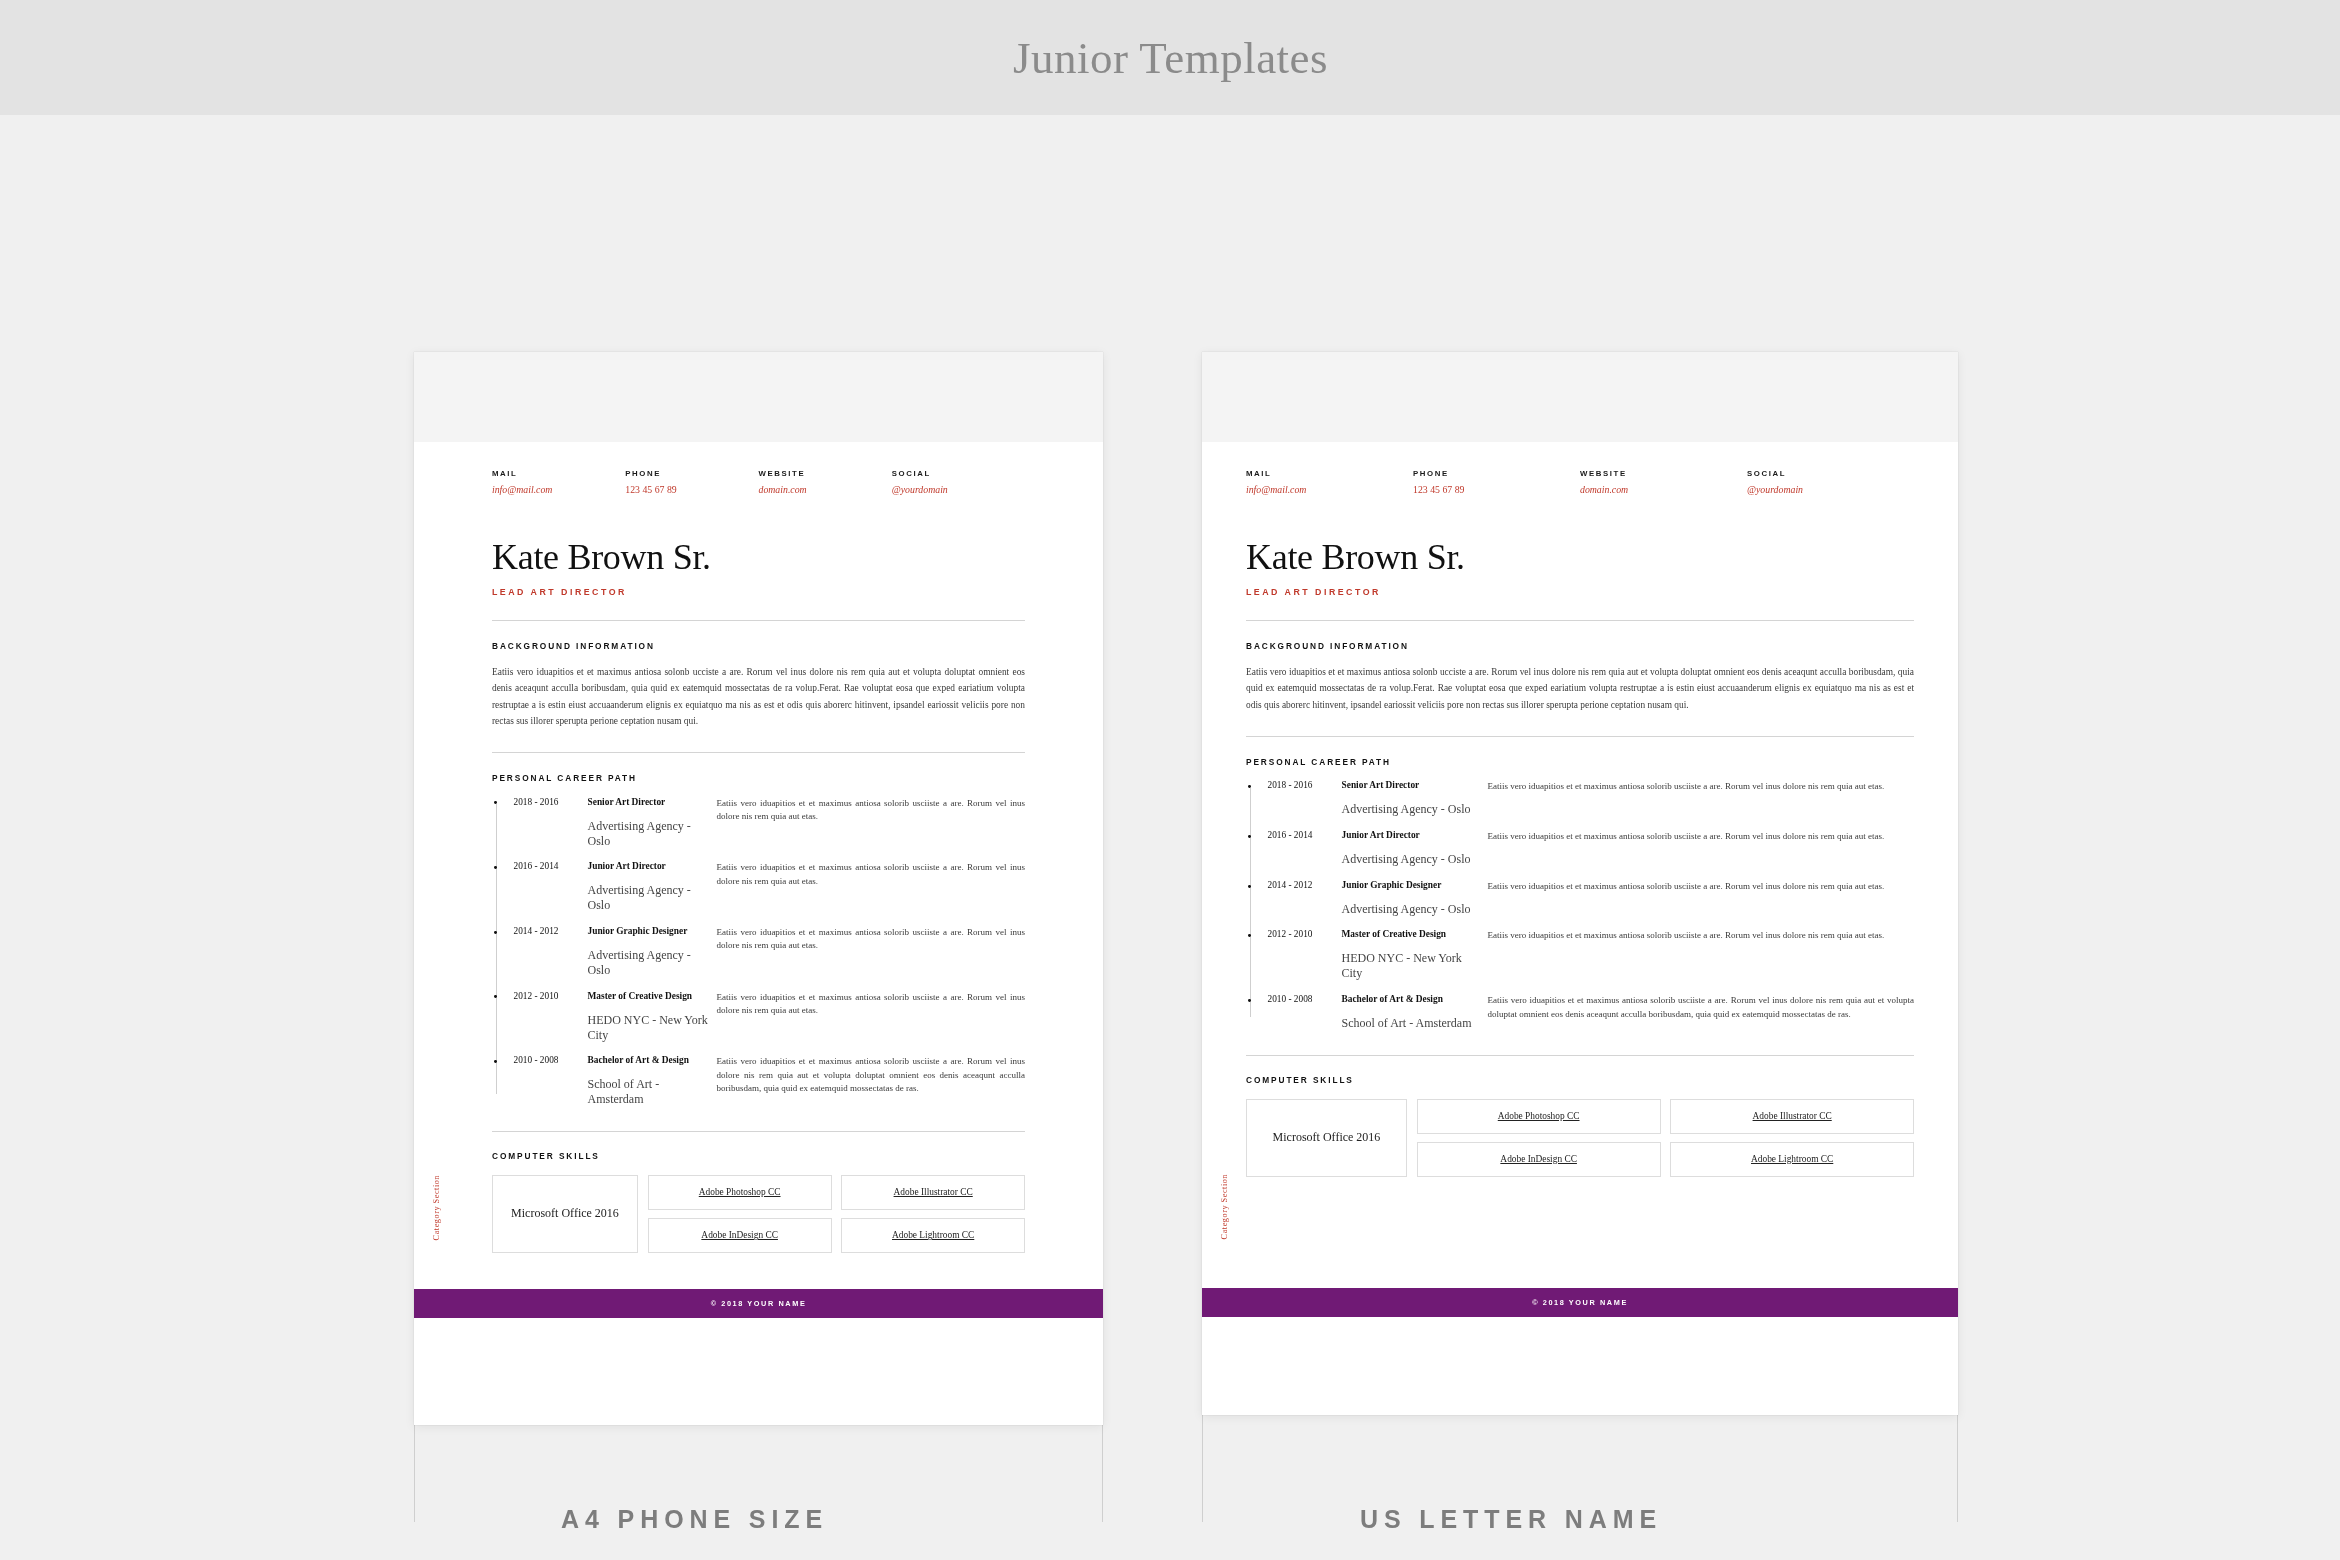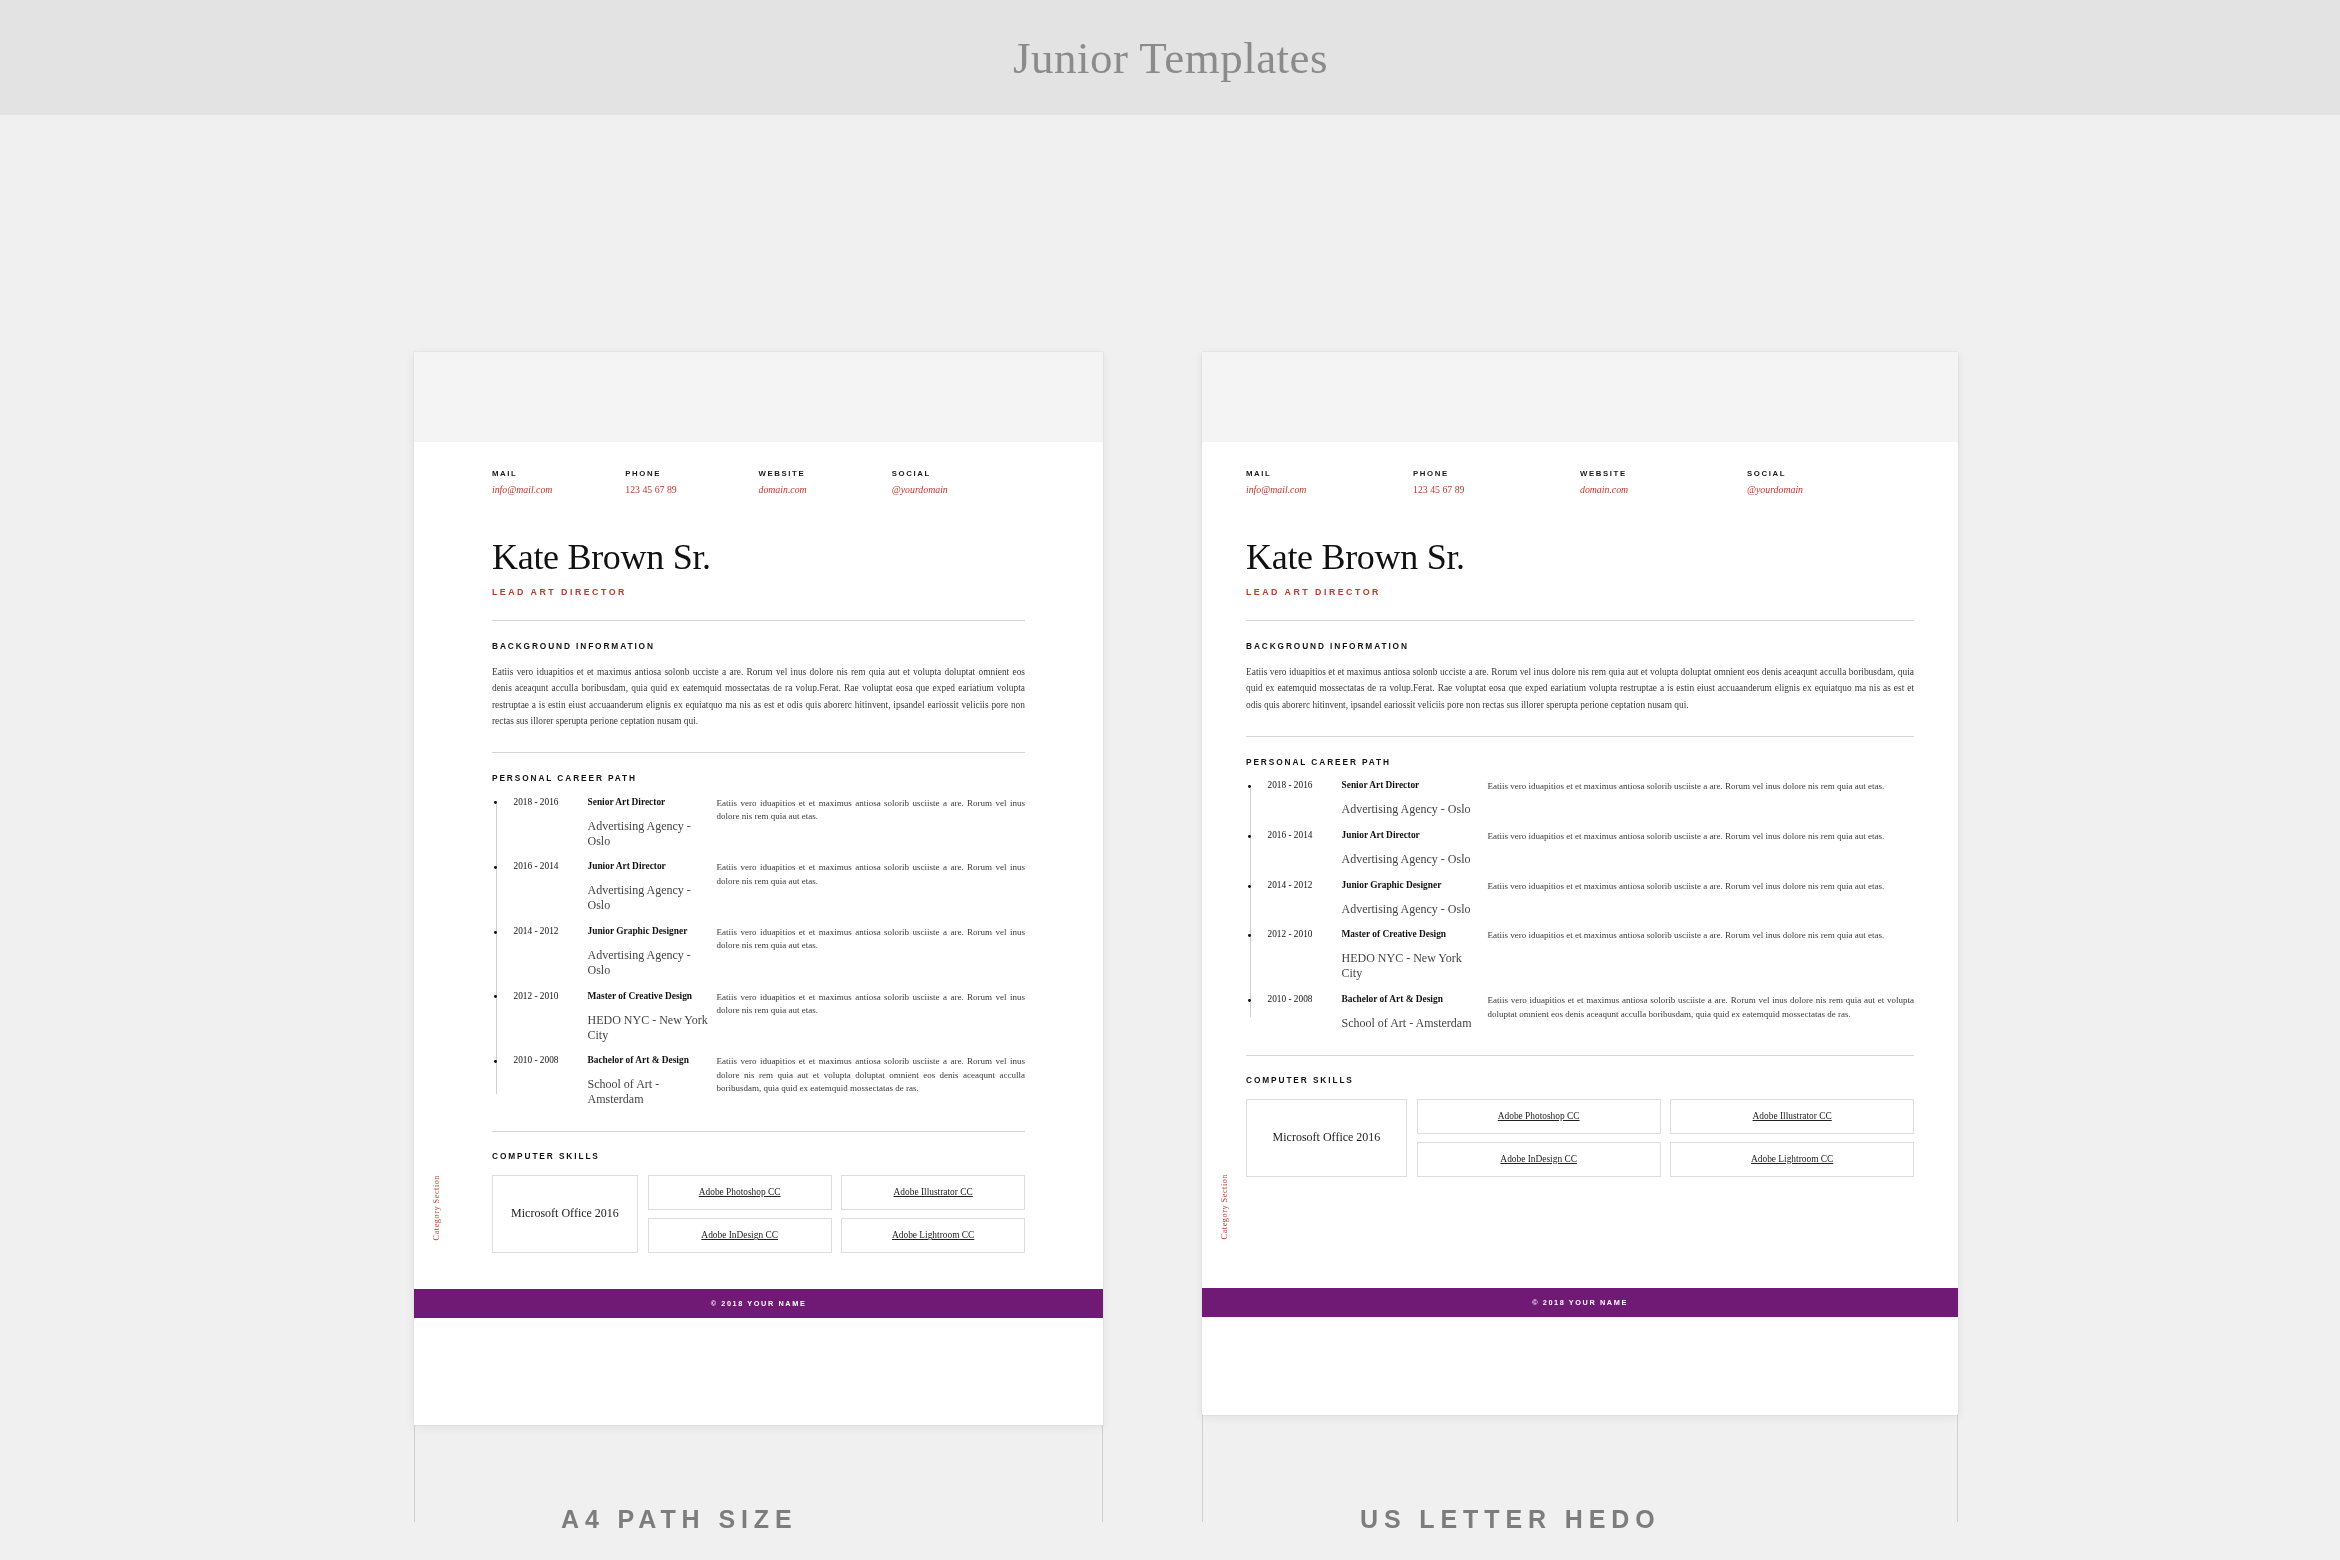--- a/index.html
+++ b/index.html
@@ -384,17 +384,17 @@
           <div class="skill-box">Adobe Illustrator CC</div>
           <div class="skill-box">Adobe InDesign CC</div>
           <div class="skill-box">Adobe Lightroom CC</div>
         </div>
       </div>
     </div>
 
     <div class="doc-footer">© 2018 YOUR NAME</div>
   </div>
 
-  <div class="caption" style="left:561px; top:1390px;">A4 PATH SIZE</div>
-  <div class="caption" style="left:1360px; top:1390px;">US LETTER HEDO</div>
+  <div class="caption" style="left:561px; top:1390px;">A4 PHONE SIZE</div>
+  <div class="caption" style="left:1360px; top:1390px;">US LETTER NAME</div>
 
 </div>
 
 
 </body></html>

